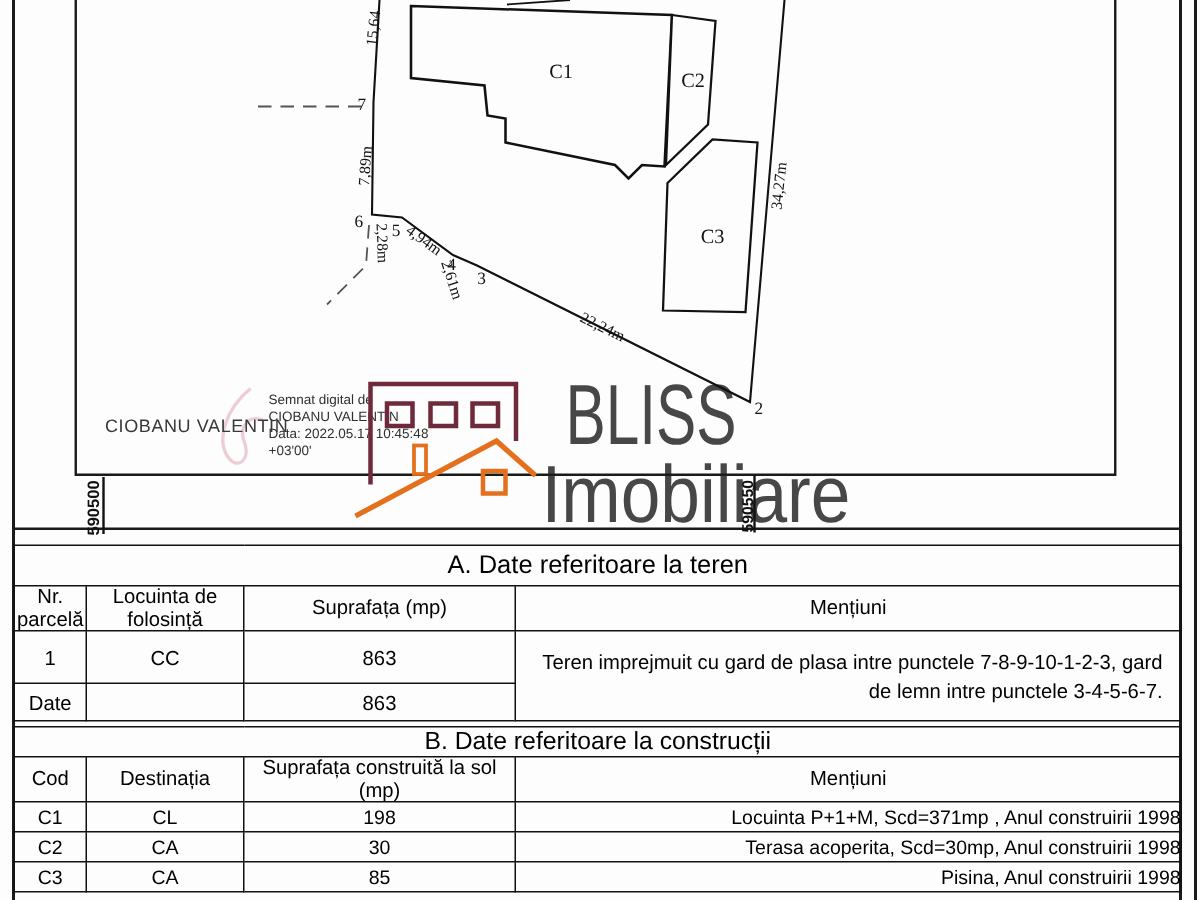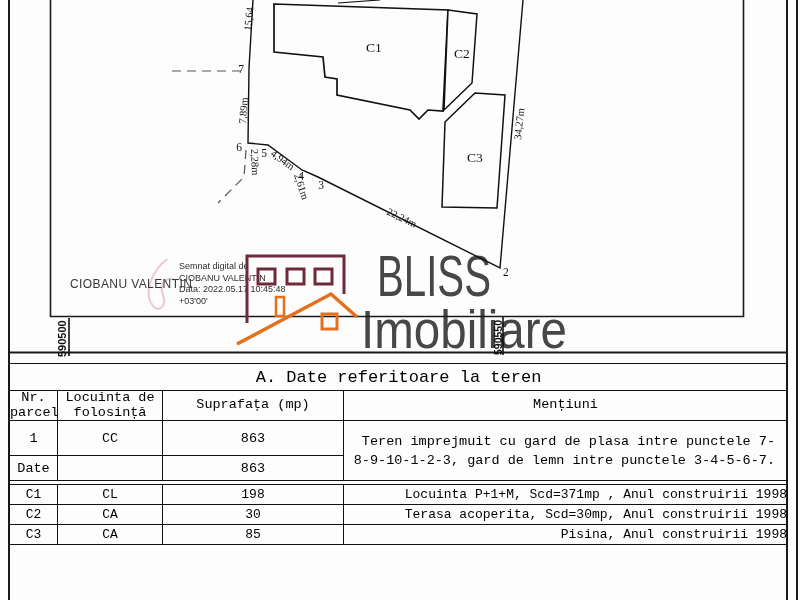--- a/index.html
+++ b/index.html
@@ -3,21 +3,21 @@
 <meta charset="utf-8">
 <style>
   html,body{margin:0;padding:0;background:#888;}
   .page{position:relative;width:800px;height:600px;background:#fdfdfd;overflow:hidden;
         font-family:"Liberation Serif","DejaVu Serif",serif;color:#000;}
   .page-border{position:absolute;top:0;height:600px;background:#1a1a1a;}
   .plan-svg{position:absolute;left:0;top:0;}
   .tables{position:absolute;left:9px;top:363px;width:778px;}
   table{border-collapse:collapse;table-layout:fixed;width:778px;}
   td{border:1.4px solid #111;padding:0;text-align:center;vertical-align:middle;overflow:hidden;
-     font-family:Liberation Mono, monospace;margin-left:18px;}
+     font-family:Liberation Sans, sans-serif;margin-left:18px;}
   .title-cell{font-size:17px;height:26px;font-weight:normal;}
   .title-cell-b{font-size:16.5px;height:19px;}
   .hdr{font-size:13.5px;line-height:1.08;height:28px;}
   .hdr-b{font-size:13.5px;line-height:1.08;height:27px;}
   .row-a1 td{height:34px;font-size:13.5px;}
   .row-tot td{height:24px;font-size:13.5px;}
   .row-b td{height:19px;font-size:13px;}
   .mentions{text-align:right;font-size:12.5px;line-height:1.42;padding:2px 12px 2px 7px;}
   .mentions-b{text-align:right;font-size:12.5px;padding-left:9px;}
   .spacer{height:3px;}
@@ -150,20 +150,32 @@
     <div class="spacer"></div>
 
     <table>
       <colgroup>
           <col style="width:48px">
           <col style="width:105px">
           <col style="width:181px">
           <col style="width:444px">
         </colgroup>
       <tbody>
+          <tr>
+        <td class="title-cell title-cell-b" colspan="4">B. Date referitoare la construcții</td>
+      </tr>
+      <tr>
+        <td class="hdr-b">Cod</td>
+        <td class="hdr-b">Destinația</td>
+        <td class="hdr-b">
+          <div>Suprafața construită la sol</div>
+          <div>(mp)</div>
+        </td>
+        <td class="hdr-b">Mențiuni</td>
+      </tr>
       <tr class="row-b">
         <td>C1</td>
         <td>CL</td>
         <td>198</td>
         <td class="mentions-b">Locuinta P+1+M, Scd=371mp , Anul construirii 1998</td>
       </tr>
       <tr class="row-b">
         <td>C2</td>
         <td>CA</td>
         <td>30</td>

